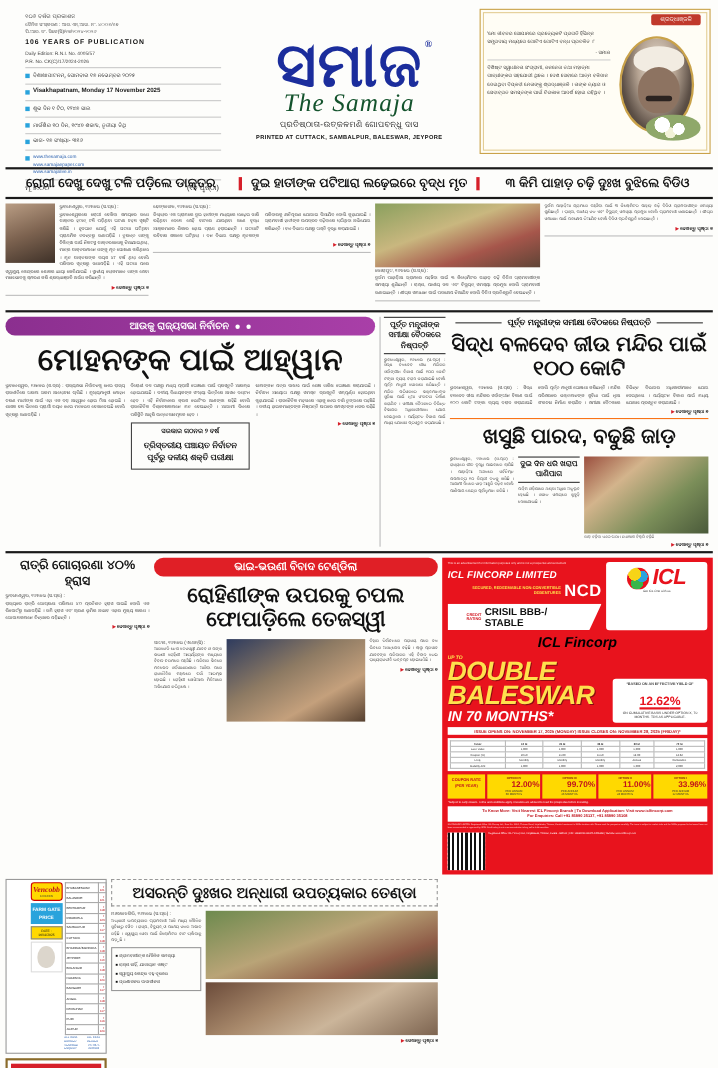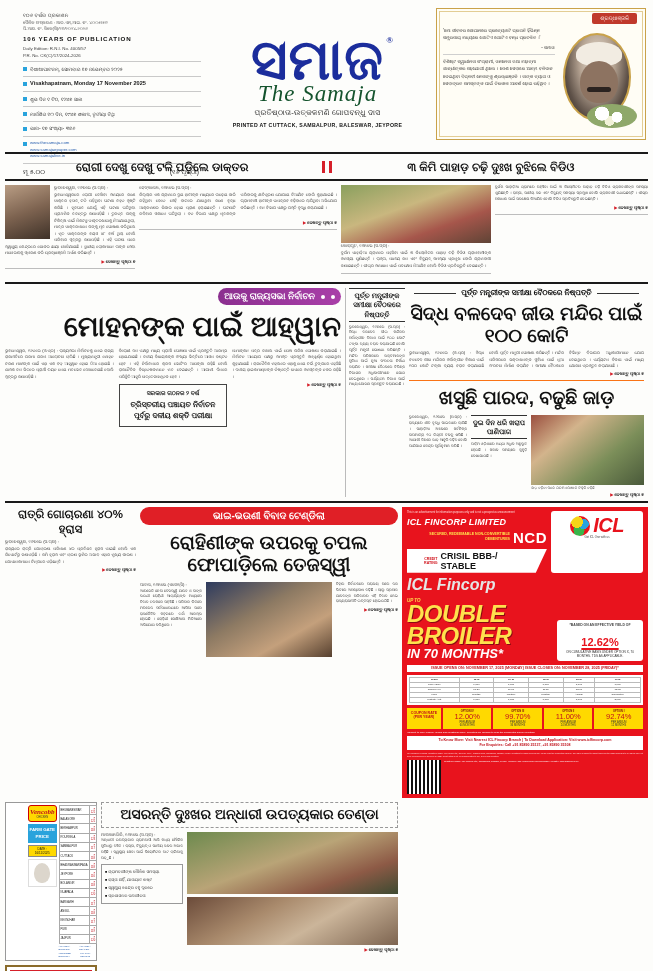--- a/index.html
+++ b/index.html
@@ -126,21 +126,21 @@
     clip-path: polygon(0 0, 100% 0, 92% 100%, 0 100%); }
   .icl-rate .lbl { font-size:3.6px; color:#d0121b; line-height:1.15; text-align:right; }
   .icl-r { width:92px; background:#fff; border-radius:3px; padding:3px; text-align:center; }
   .icl-logo { display:flex; align-items:center; justify-content:center; gap:3px; }
   .icl-ball { width:20px;height:20px;border-radius:50%;
     background: radial-gradient(circle at 35% 30%, #f7d417 0 30%, transparent 31%),
                 radial-gradient(circle at 68% 40%, #2aa3dd 0 28%, transparent 29%),
                 radial-gradient(circle at 45% 72%, #39b54a 0 30%, transparent 31%), #e8131d; }
   .icl-word { font-size:20px; font-weight:bold; color:#e8131d; font-style:italic; letter-spacing:-.5px; }
   .icl-tag2 { font-size:2.8px; color:#444; margin-top:-2px; }
-  .icl-fincorp { color:#e5e5e5; font-style:italic; font-weight:bold; font-size:16px; margin-top:3px; }
+  .icl-fincorp { color:#000000; font-style:italic; font-weight:bold; font-size:13px; text-align:center; margin-top:3px; }
   .icl-mid { display:flex; gap:16px; margin-top:4px; align-items:flex-end; }
   .icl-double { flex:1; }
   .icl-upto { font-size:4.5px; font-style:italic; font-weight:bold; color:#ffe14d; }
   .icl-big1 { font-size:24px; font-weight:bold; font-style:italic; color:#ffe14d; line-height:.92;
     text-shadow:1px 1px 0 #8a0b11; letter-spacing:-.5px; }
   .icl-big2 { font-size:13px; font-weight:bold; font-style:italic; color:#fff; line-height:1.05; }
   .icl-yield { width:86px; background:#fff; border-radius:3px; padding:3px 2px; text-align:center; color:#111; }
   .icl-yl-t { font-size:3.4px; font-weight:bold; color:#444; line-height:1.3; }
   .icl-pct { font-size:21px; font-weight:bold; color:#e8131d; line-height:1;text-decoration:underline; }
   .icl-pct span { font-size:11px; }
@@ -148,21 +148,21 @@
   .icl-dates { background:#fff; color:#c0121b; font-size:3.8px; font-weight:bold; text-align:center;
     padding:1.5px 0; margin-top:4px; }
   .icl-table { background:#fff; margin-top:3px; padding:2px; }
   .icl-table table { width:100%; border-collapse:collapse; font-size:2.5px; color:#222; }
   .icl-table td,.icl-table th { border:.5px solid #bbb; padding:.5px 1px; text-align:center; }
   .coupons { display:flex; gap:2px; margin-top:3px; align-items:stretch; }
   .coup-lbl { background:#ffd900; color:#c0121b; font-size:3.6px; font-weight:bold; padding:3px 2px;
     text-align:center; width:34px; line-height:1.25; }
   .coup { flex:1; background:#ffd900; text-align:center; padding:2px 1px; }
   .coup .o { font-size:2.6px; color:#7a0a0e; font-weight:bold; }
-  .coup .v { font-size:7.5px; font-weight:normal; color:#c0121b; line-height:1.1; }
+  .coup .v { font-size:7.5px; font-weight:bold; color:#c0121b; line-height:1.1;text-align:right; }
   .coup .m { font-size:2.6px; color:#333; line-height:1.2; }
   .icl-note { font-size:2.5px; color:#fff; line-height:1.3; margin-top:2px; }
   .icl-know { background:#fff; color:#c0121b; font-size:3.6px; font-weight:bold; text-align:center;
     padding:2px 0; margin-top:2px; line-height:1.4; }
   .icl-fine { font-size:1.9px; color:#ffdada; line-height:1.25; margin-top:2px; text-align:justify; }
   .icl-bottom { display:flex; gap:3px; margin-top:3px; }
   .icl-qr { width:34px;height:34px;background:
       repeating-linear-gradient(90deg,#111 0 2px,#fff 2px 4px),
       repeating-linear-gradient(0deg,#111 0 2px,transparent 2px 4px); background-color:#fff; }
   .icl-addr { flex:1; font-size:2.2px; color:#fff; line-height:1.35; }
@@ -276,20 +276,21 @@
           </div>
           <div class="qb-garland"></div>
         </div>
       </div>
     </div>
   </div>
 
   <div class="hl-strip">
     <div class="hl-item">ରୋଗୀ ଦେଖୁ ଦେଖୁ ଟଳି ପଡ଼ିଲେ ଡାକ୍ତର</div>
     <div class="hl-sep"></div>
+    <div class="hl-item">ଦୁଇ ହାତୀଙ୍କ ପଟିଆରା ଲଢ଼େଇରେ ବୃଦ୍ଧ ମୃତ</div>
     <div class="hl-sep"></div>
     <div class="hl-item">୩ କିମି ପାହାଡ଼ ଚଢ଼ି ଦୁଃଖ ବୁଝିଲେ ବିଡିଓ</div>
   </div>
 
   <div class="cols">
 
     <div class="col c1">
       <div class="art">
         <div class="portrait"></div>
         <div class="byline">ଭୁବନେଶ୍ୱର, ୧୬ନଭେ (ସ.ପ୍ର) :</div>
@@ -317,21 +318,21 @@
     <div class="col c4">
       <div class="art">
         <div class="body-txt tiny">ଦୁର୍ଗମ ପାହାଡ଼ିଆ ଗ୍ରାମରେ ପହଞ୍ଚିବା ପାଇଁ ୩ କିଲୋମିଟର ପାହାଡ଼ ଚଢ଼ି ବିଡିଓ ଗ୍ରାମବାସୀଙ୍କ ସମସ୍ୟା ଶୁଣିଛନ୍ତି । ରାସ୍ତା, ପାନୀୟ ଜଳ ଏବଂ ବିଦ୍ୟୁତ୍ ସମସ୍ୟା ପ୍ରମୁଖ ବୋଲି ଗ୍ରାମବାସୀ ଜଣାଇଛନ୍ତି । ଶୀଘ୍ର ସମାଧାନ ପାଇଁ ପଦକ୍ଷେପ ନିଆଯିବ ବୋଲି ବିଡିଓ ପ୍ରତିଶ୍ରୁତି ଦେଇଛନ୍ତି ।</div>
         <div class="cont">ଦେଖନ୍ତୁ ପୃଷ୍ଠା ୭</div>
       </div>
     </div>
   </div>
 
   <div class="cols" style="border-top:2px solid #1a1a1a;padding-top:4px;">
 
-    <div class="col" style="width:336px;align-items:flex-end;">
+    <div class="col" style="width:336px;">
       <div class="banner-purple">
         <span>ଆଉକୁ ରାଜ୍ୟସଭା ନିର୍ବାଚନ</span>
         <span class="ban-dot"></span>
         <span class="ban-dot"></span>
       </div>
       <div class="mega-hl">ମୋହନଙ୍କ ପାଇଁ ଆହ୍ୱାନ</div>
       <div style="display:flex;gap:5px;">
         <div style="flex:1;">
           <div class="body-txt">ଭୁବନେଶ୍ୱର, ୧୬ନଭେ (ସ.ପ୍ର) : ରାଜ୍ୟସଭା ନିର୍ବାଚନକୁ ନେଇ ରାଜ୍ୟ ରାଜନୀତିରେ ଗରମା ଗରମ ଆଲୋଚନା ଚାଲିଛି । ମୁଖ୍ୟମନ୍ତ୍ରୀ ମୋହନ ଚରଣ ମାଝୀଙ୍କ ପାଇଁ ଏହା ଏକ ବଡ଼ ଆହ୍ୱାନ ହୋଇ ଠିଆ ହୋଇଛି । ଶାସକ ଦଳ ଭିତରେ ପ୍ରାର୍ଥୀ ଚୟନ ନେଇ ମତଭେଦ ଦେଖାଦେଇଛି ବୋଲି ସୂତ୍ରରୁ ଜଣାପଡ଼ିଛି ।</div>
         </div>
@@ -429,21 +430,21 @@
             </div>
             <div class="icl-tag2">Get ICL One with us</div>
           </div>
         </div>
         <div class="icl-fincorp">ICL Fincorp</div>
 
         <div class="icl-mid">
           <div class="icl-double">
             <div class="icl-upto">UP TO</div>
             <div class="icl-big1">DOUBLE</div>
-            <div class="icl-big1">BROILER</div>
+            <div class="icl-big1">BALESWAR</div>
             <div class="icl-big2">IN 70 MONTHS*</div>
           </div>
           <div class="icl-yield">
             <div class="icl-yl-t">*BASED ON AN EFFECTIVE YIELD OF</div>
             <div class="icl-pct">
               <span>12.62</span><span>%</span>
             </div>
             <div class="icl-yl-b">ON CUMULATIVE BASIS UNDER OPTION X, 70 MONTHS. TDS AS APPLICABLE.</div>
           </div>
         </div>
@@ -514,21 +515,21 @@
             <div class="m">36 MONTHS</div>
           </div>
           <div class="coup">
             <div class="o">OPTION II</div>
             <div class="v">11.00%</div>
             <div class="m">PER ANNUM</div>
             <div class="m">24 MONTHS</div>
           </div>
           <div class="coup">
             <div class="o">OPTION I</div>
-            <div class="v">92.74%</div>
+            <div class="v">33.96%</div>
             <div class="m">PER ANNUM</div>
             <div class="m">12 MONTHS</div>
           </div>
         </div>
 
         <div class="icl-note">*Subject to early closure. Terms and conditions apply. Investors are advised to read the prospectus before investing.</div>
         <div class="icl-know">
           <div>To Know More: Visit Nearest ICL Fincorp Branch  |  To Download Application: Visit www.iclfincorp.com</div>
           <div>For Enquiries: Call +91 85890 25137, +91 85890 35108</div>
         </div>

